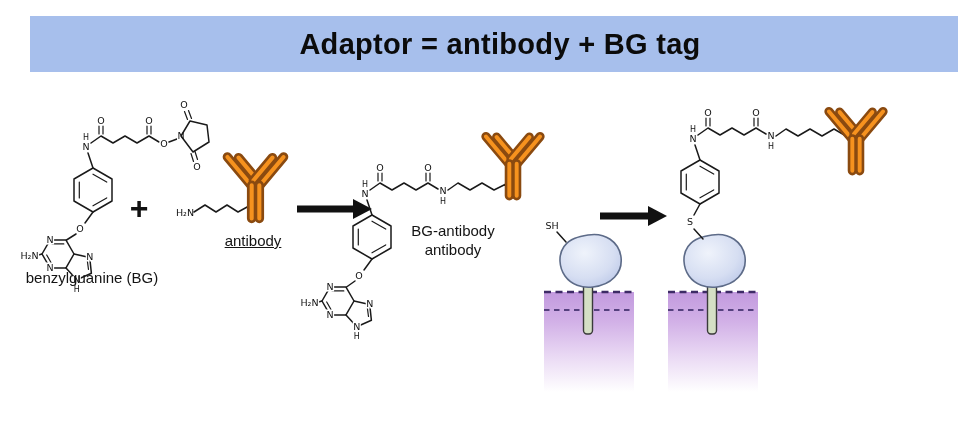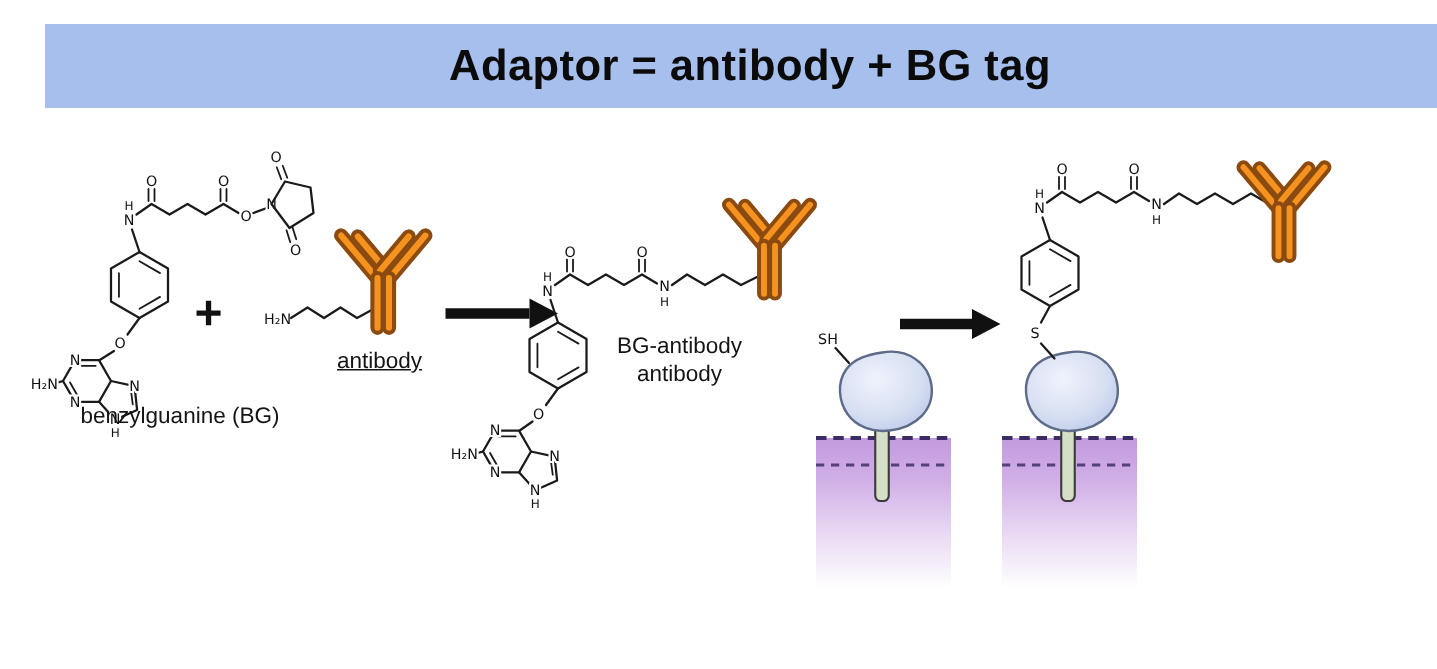--- a/index.html
+++ b/index.html
@@ -166,21 +166,21 @@
       <path class="bond" d="M776,136 L786,129 L798,136 L810,129 L822,136 L834,129 L846,136 L855,144 L856,171"></path>
       <path class="bond" d="M700,204 L694,215"></path>
       <text class="atom" x="690" y="225">S</text>
       <path class="bond" d="M694,229 L703,239"></path>
       <use href="#antibody-shape" transform="translate(815,97) scale(0.82)" fill="#f6921e"></use>
     </g>
   </svg>
 
   <div class="plus" style="left:124px; top:190px; width:30px;">+</div>
 
-  <div class="lbl" style="left:28px; top:268px; width:184px;">
+  <div class="lbl" style="left:0; top:268px; width:184px;">
     <div>benzylguanine (BG)</div>
   </div>
 
   <div class="lbl" style="left:208px; top:231px; width:90px;text-decoration:underline;">
     <div>antibody</div>
   </div>
 
   <div class="lbl" style="left:388px; top:221px; width:130px;">
     <div>BG-antibody</div>
     <div>antibody</div>

